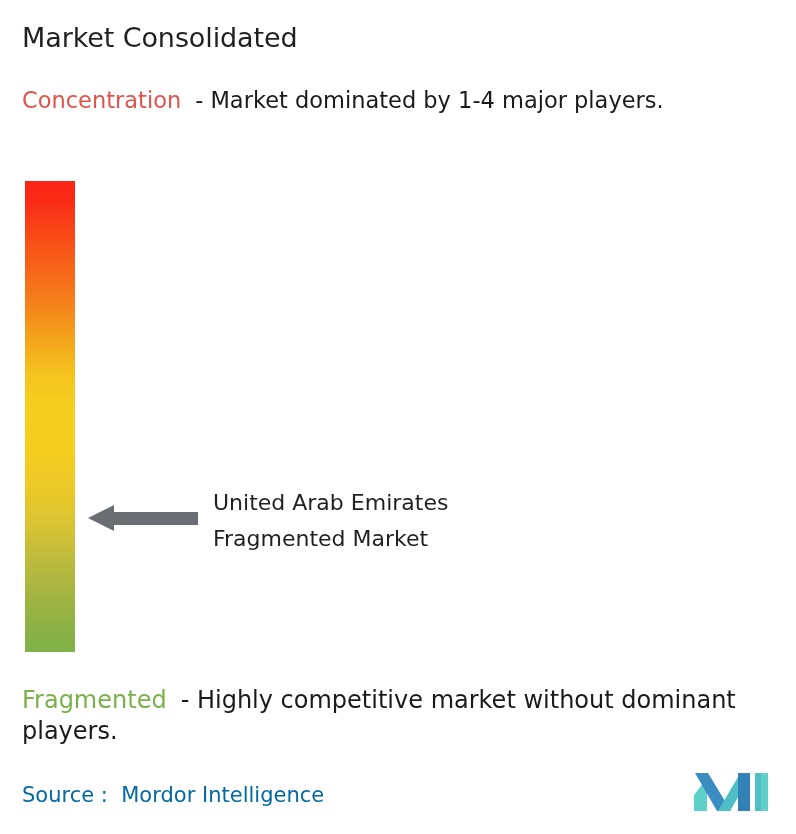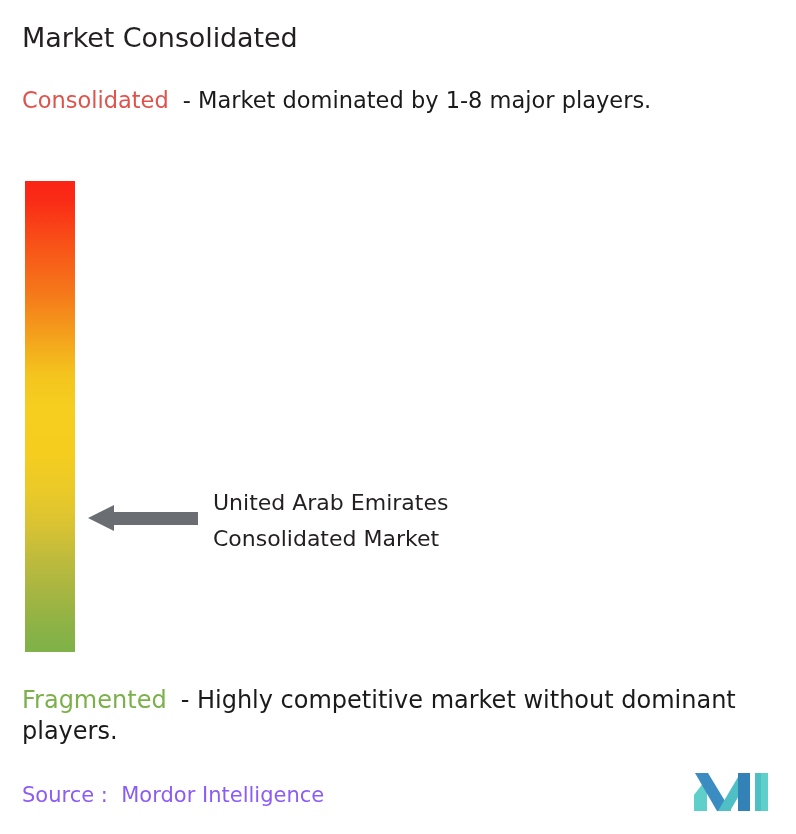--- a/index.html
+++ b/index.html
@@ -108,50 +108,50 @@
     white-space: pre-line;
   }
 
   
   .footer-source {
     position: absolute;
     left: 22px;
     top: 782px;
     font-size: 21px;
     line-height: 26px;
-    color: #8b5cf6;
+    color: #0369a1;
     white-space: nowrap;
   }
   .brand-logo {
     position: absolute;
     left: 694px;
     top: 769px;
     width: 74px;
     height: 42px;
   }
 </style>
 </head>
 <body>
 
 <div class="chart-title">Market Consolidated</div>
 
-<div class="legend-top"><span class="kw-consolidated">Consolidated</span><span class="legend-dash"></span><span>-</span> <span>Market dominated by 1-8 major players.</span></div>
+<div class="legend-top"><span class="kw-consolidated">Concentration</span><span class="legend-dash"></span><span>-</span> <span>Market dominated by 1-4 major players.</span></div>
 
 <div class="scale-wrap">
   <div class="scale-bar"></div>
 </div>
 
 <div class="pointer">
   <svg width="110" height="30" viewBox="0 0 110 30">
     <polygon points="0,15 26,2 26,9 110,9 110,22 26,22 26,28" fill="#6a6e73"></polygon>
   </svg>
 </div>
 
 <div class="annotation-label">United Arab Emirates
-Consolidated Market</div>
+Fragmented Market</div>
 
 <div class="legend-bottom"><span class="kw-fragmented">Fragmented</span><span class="legend-dash"></span><span>-</span> <span>Highly competitive market without dominant players.</span></div>
 
 <div class="footer-source"><span>Source :</span>&nbsp; <span>Mordor Intelligence</span></div>
 
 <div class="brand-logo">
   <svg width="74" height="42" viewBox="0 0 74 42">
 
     <polygon points="0,42 13,42 13,9 0,26" fill="#5ecfc9"></polygon>
 

